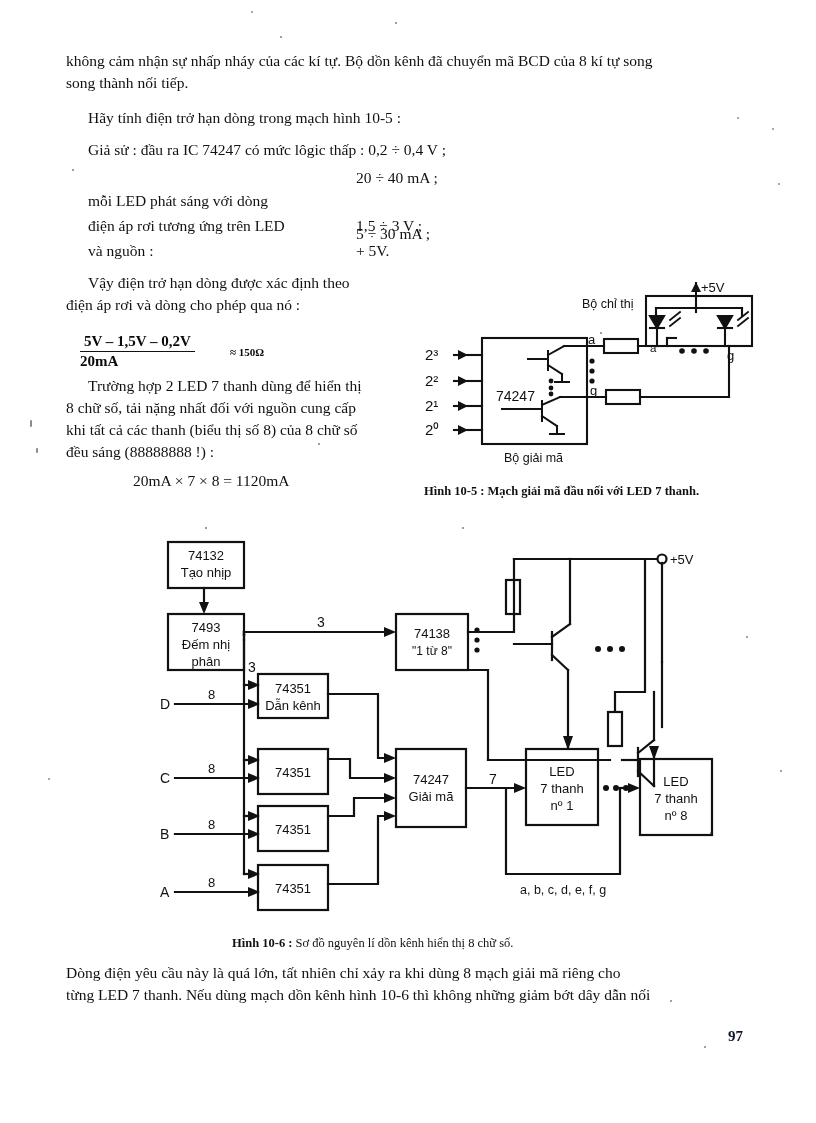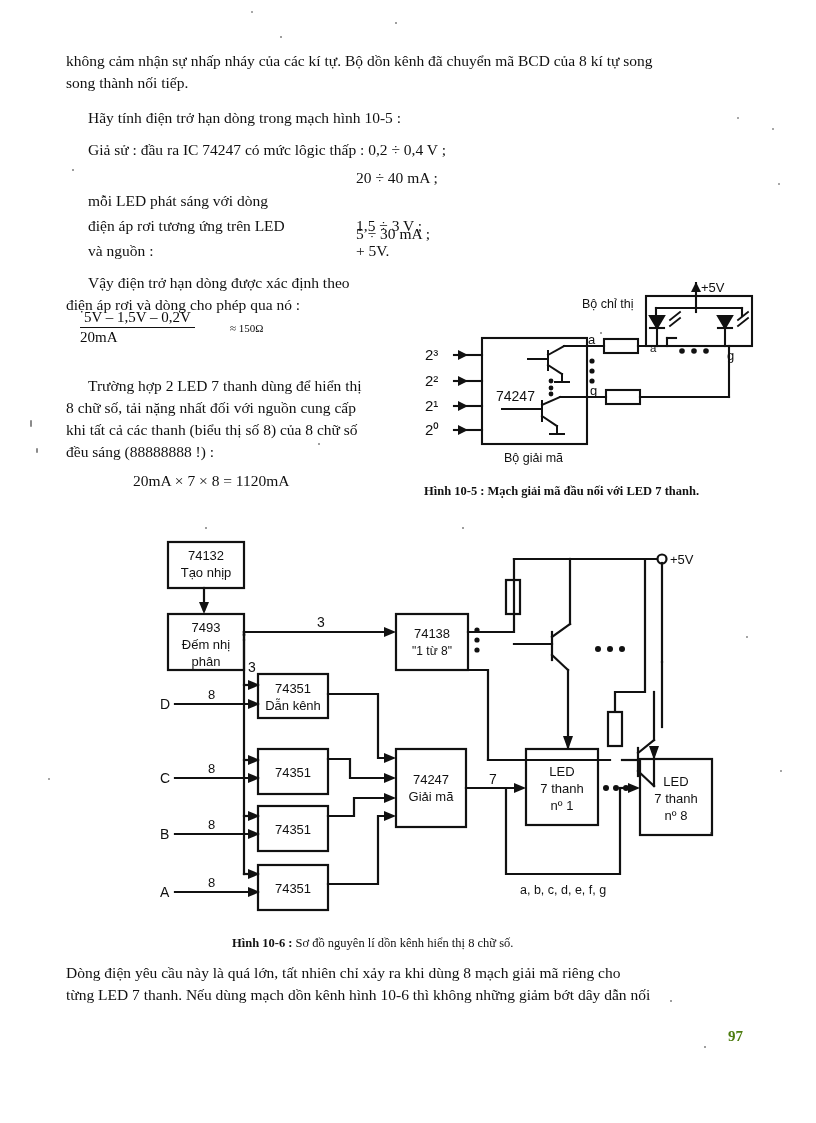--- a/index.html
+++ b/index.html
@@ -19,21 +19,21 @@
   .frac-wrap{display:inline-block;vertical-align:middle;text-align:center;}
   .frac-eq{display:inline-block;vertical-align:middle;padding-left:7px;font-size:11px;margin-left:28px;}
 
   
   .fig{position:absolute;}
   svg text{font-family:"Liberation Sans",sans-serif;fill:#111;}
 
   .caption{position:absolute;font-family:"Liberation Serif",serif;font-size:12.5px;font-weight:700;color:#111;white-space:nowrap;}
   .caption .cap-rest{font-weight:700;}
 
-  .pageno{position:absolute;font-family:"Liberation Serif",serif;font-size:15px;font-weight:700;color:#4d7c0f;}
+  .pageno{position:absolute;font-family:"Liberation Serif",serif;font-size:15px;font-weight:700;color:#0f172a;}
 
   
   .sp{position:absolute;background:#2b2b2b;border-radius:50%;opacity:.55;}
 </style>
 </head>
 <body>
 
 <div class="page">
 
   <div class="para" style="left:66px;top:50px;width:690px;">không cảm nhận sự nhấp nháy của các kí tự. Bộ dồn kênh đã chuyển mã BCD của 8 kí tự song</div>
@@ -50,21 +50,21 @@
 
   <div class="para" style="left:88px;top:215px;width:280px;">điện áp rơi tương ứng trên LED</div>
   <div class="para" style="left:356px;top:215px;width:250px;">1,5 ÷ 3 V ;</div>
 
   <div class="para" style="left:88px;top:240px;width:280px;">và nguồn :</div>
   <div class="para" style="left:356px;top:240px;width:250px;">+ 5V.</div>
 
   <div class="para" style="left:66px;top:294px;width:380px;">điện áp rơi và dòng cho phép qua nó :</div>
   <div class="para" style="left:88px;top:272px;width:360px;">Vậy điện trở hạn dòng được xác định theo</div>
 
-  <div class="frac" style="left:80px;top:309px;">
+  <div class="frac" style="left:80px;top:333px;font-weight:bold;">
     <span class="frac-wrap">
       <span class="num">5V – 1,5V – 0,2V</span>
       <span class="den">20mA</span>
     </span><span class="frac-eq">≈ 150Ω</span>
   </div>
 
   <div class="para" style="left:88px;top:375px;width:380px;">Trường hợp 2 LED 7 thanh dùng để hiển thị</div>
   <div class="para" style="left:66px;top:397px;width:400px;">8 chữ số, tải nặng nhất đối với nguồn cung cấp</div>
   <div class="para" style="left:66px;top:419px;width:400px;">khi tất cả các thanh (biểu thị số 8) của 8 chữ số</div>
   <div class="para" style="left:66px;top:441px;width:400px;">đều sáng (88888888 !) :</div>

